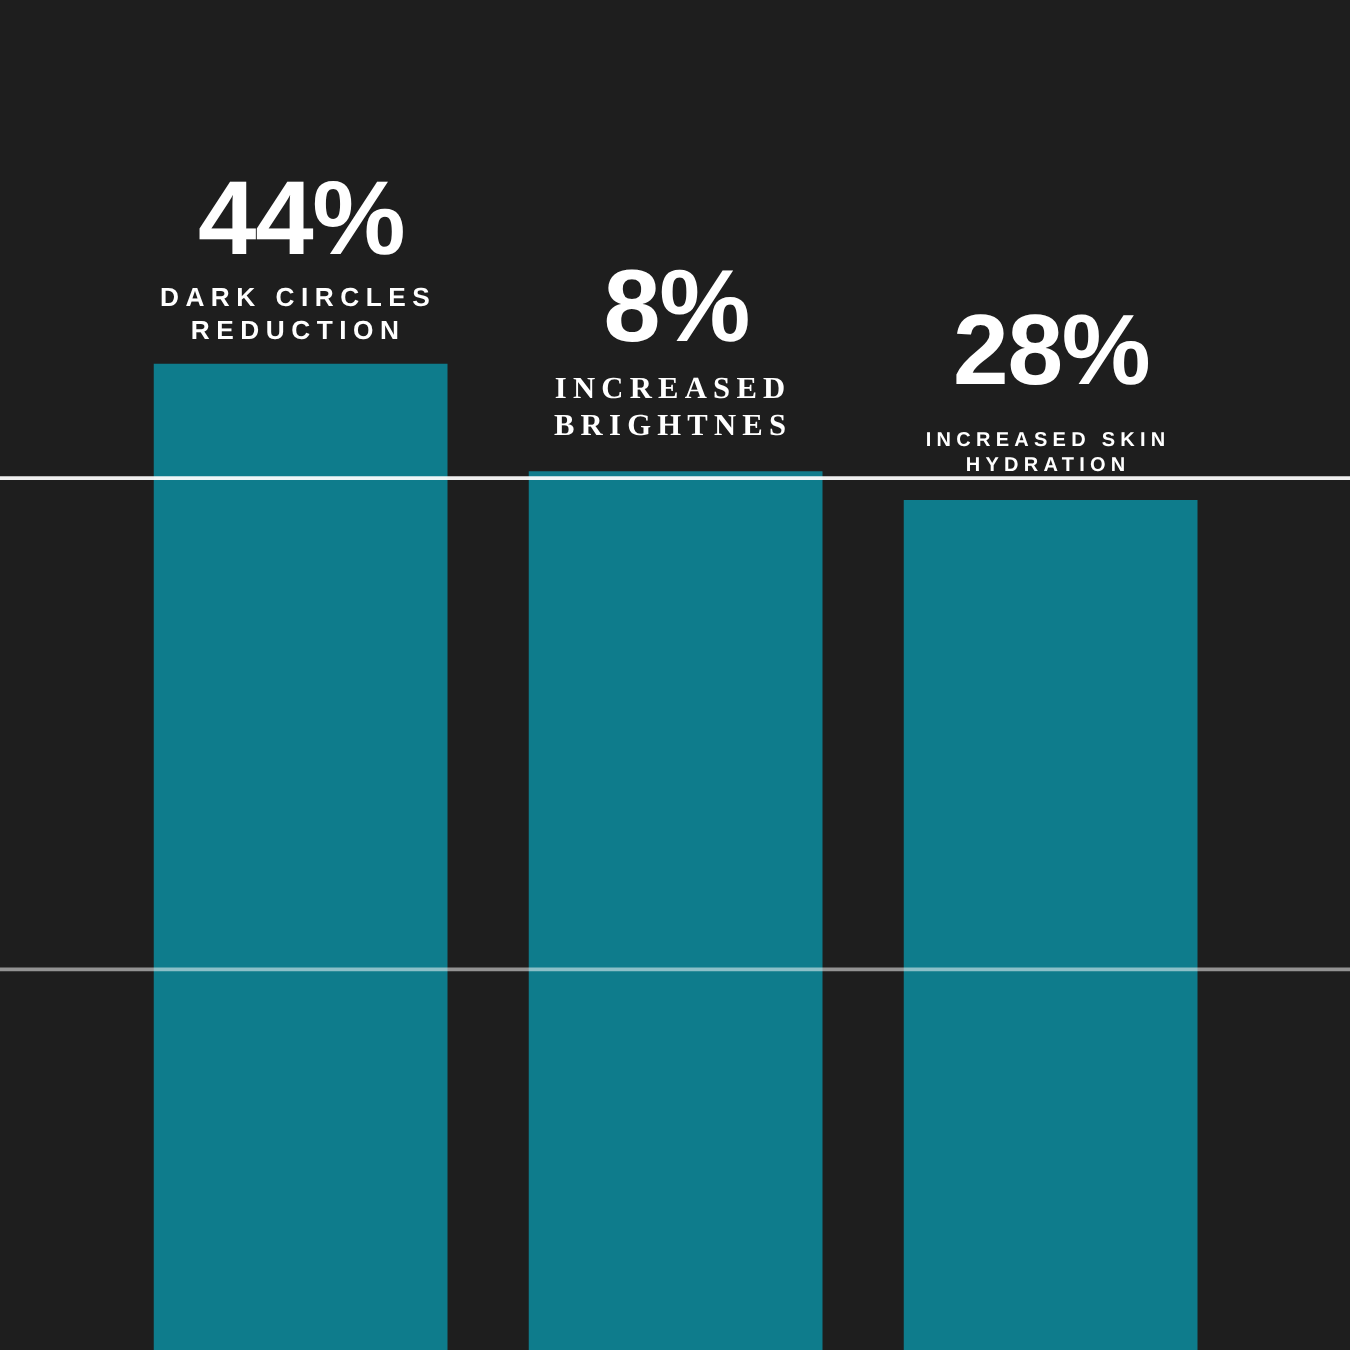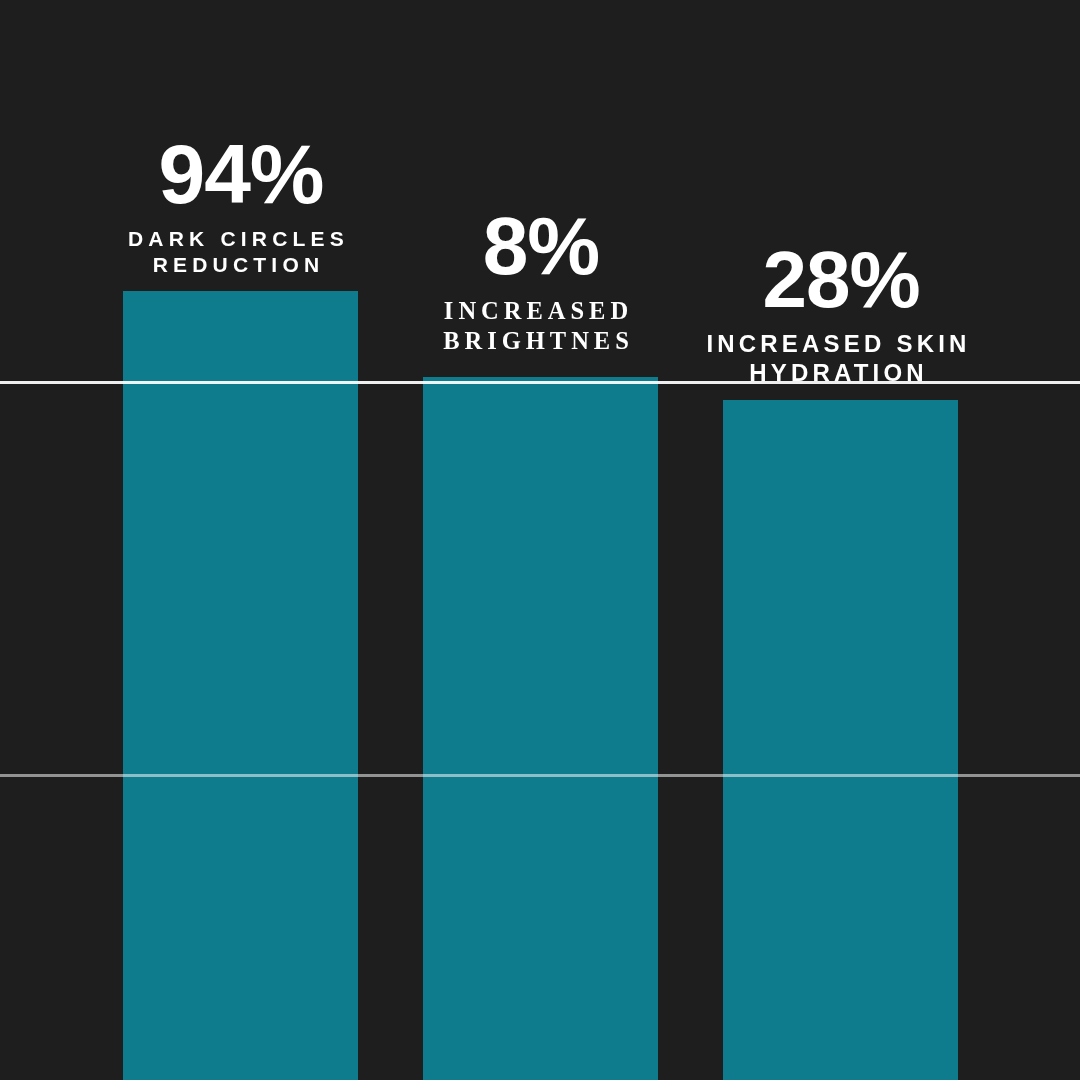--- a/index.html
+++ b/index.html
@@ -79,36 +79,36 @@
     font-size: 21px;
     font-weight: 700;
     letter-spacing: 5.2px;
     line-height: 1.22;
     text-transform: uppercase;
     color: #ffffff;
     margin: 10px 0 0 0;
     padding-right: 5px;
   }
   .stat-2 .stat-caption { font-size: 24.5px; letter-spacing: 5px; margin-top: 9px; font-family: Liberation Serif, serif; }
-  .stat-3 .stat-caption { font-size: 24px; letter-spacing: 4.2px; margin-top: 9px; }
+  .stat-3 .stat-caption { font-size: 16px; letter-spacing: 4.2px; margin-top: 23px; }
 </style>
 </head>
 <body>
 
 <div id="chart-canvas" style="background: rgb(30, 30, 30);">
 
   <div class="bar bar-1" style="top: 291px; height: 789px; background: rgb(14, 124, 140);"></div>
   <div class="bar bar-2" style="top: 376.8px; height: 703.2px; background: rgb(14, 124, 140);"></div>
   <div class="bar bar-3" style="top: 400.2px; height: 679.8px; background: rgb(14, 124, 140);"></div>
 
   <div class="gridline gridline-1" style="background: rgba(255, 255, 255, 0.93);"></div>
   <div class="gridline gridline-2" style="background: rgba(255, 255, 255, 0.52);"></div>
 
   <div class="stat-group stat-1">
-    <div class="stat-value">94%</div>
+    <div class="stat-value">44%</div>
     <div class="stat-caption">
       <span>DARK CIRCLES</span><br>
       <span>REDUCTION</span>
     </div>
   </div>
 
   <div class="stat-group stat-2">
     <div class="stat-value">8%</div>
     <div class="stat-caption">
       <span>INCREASED</span><br>

